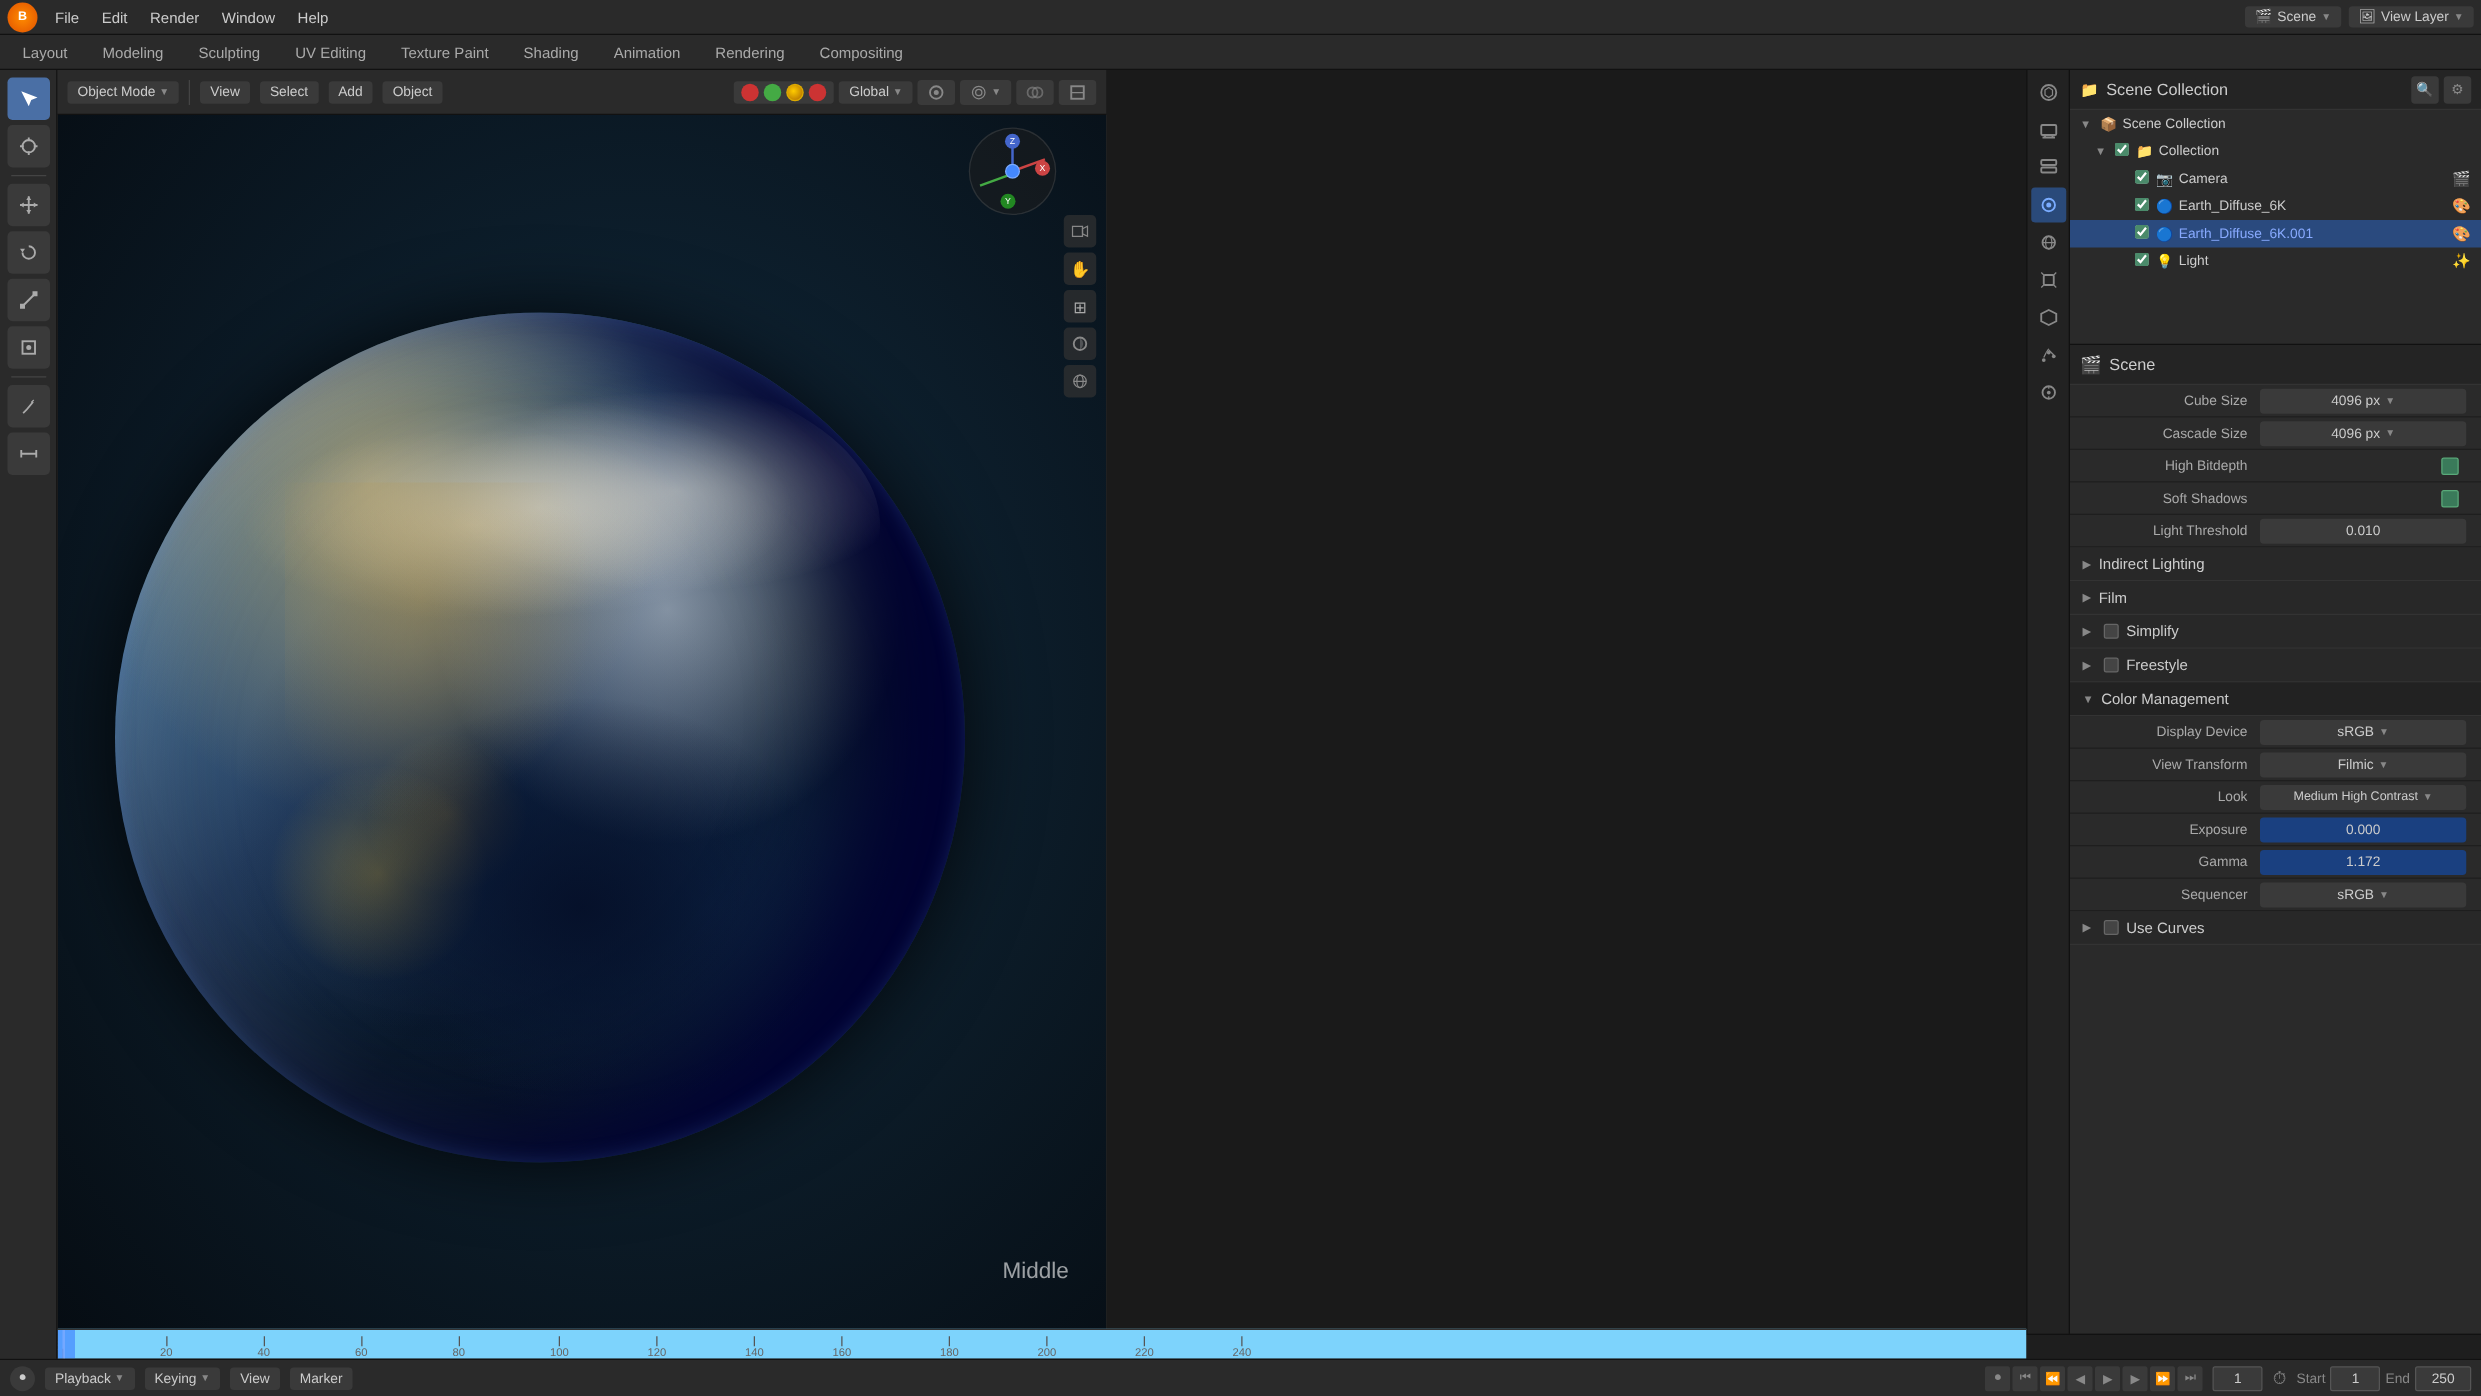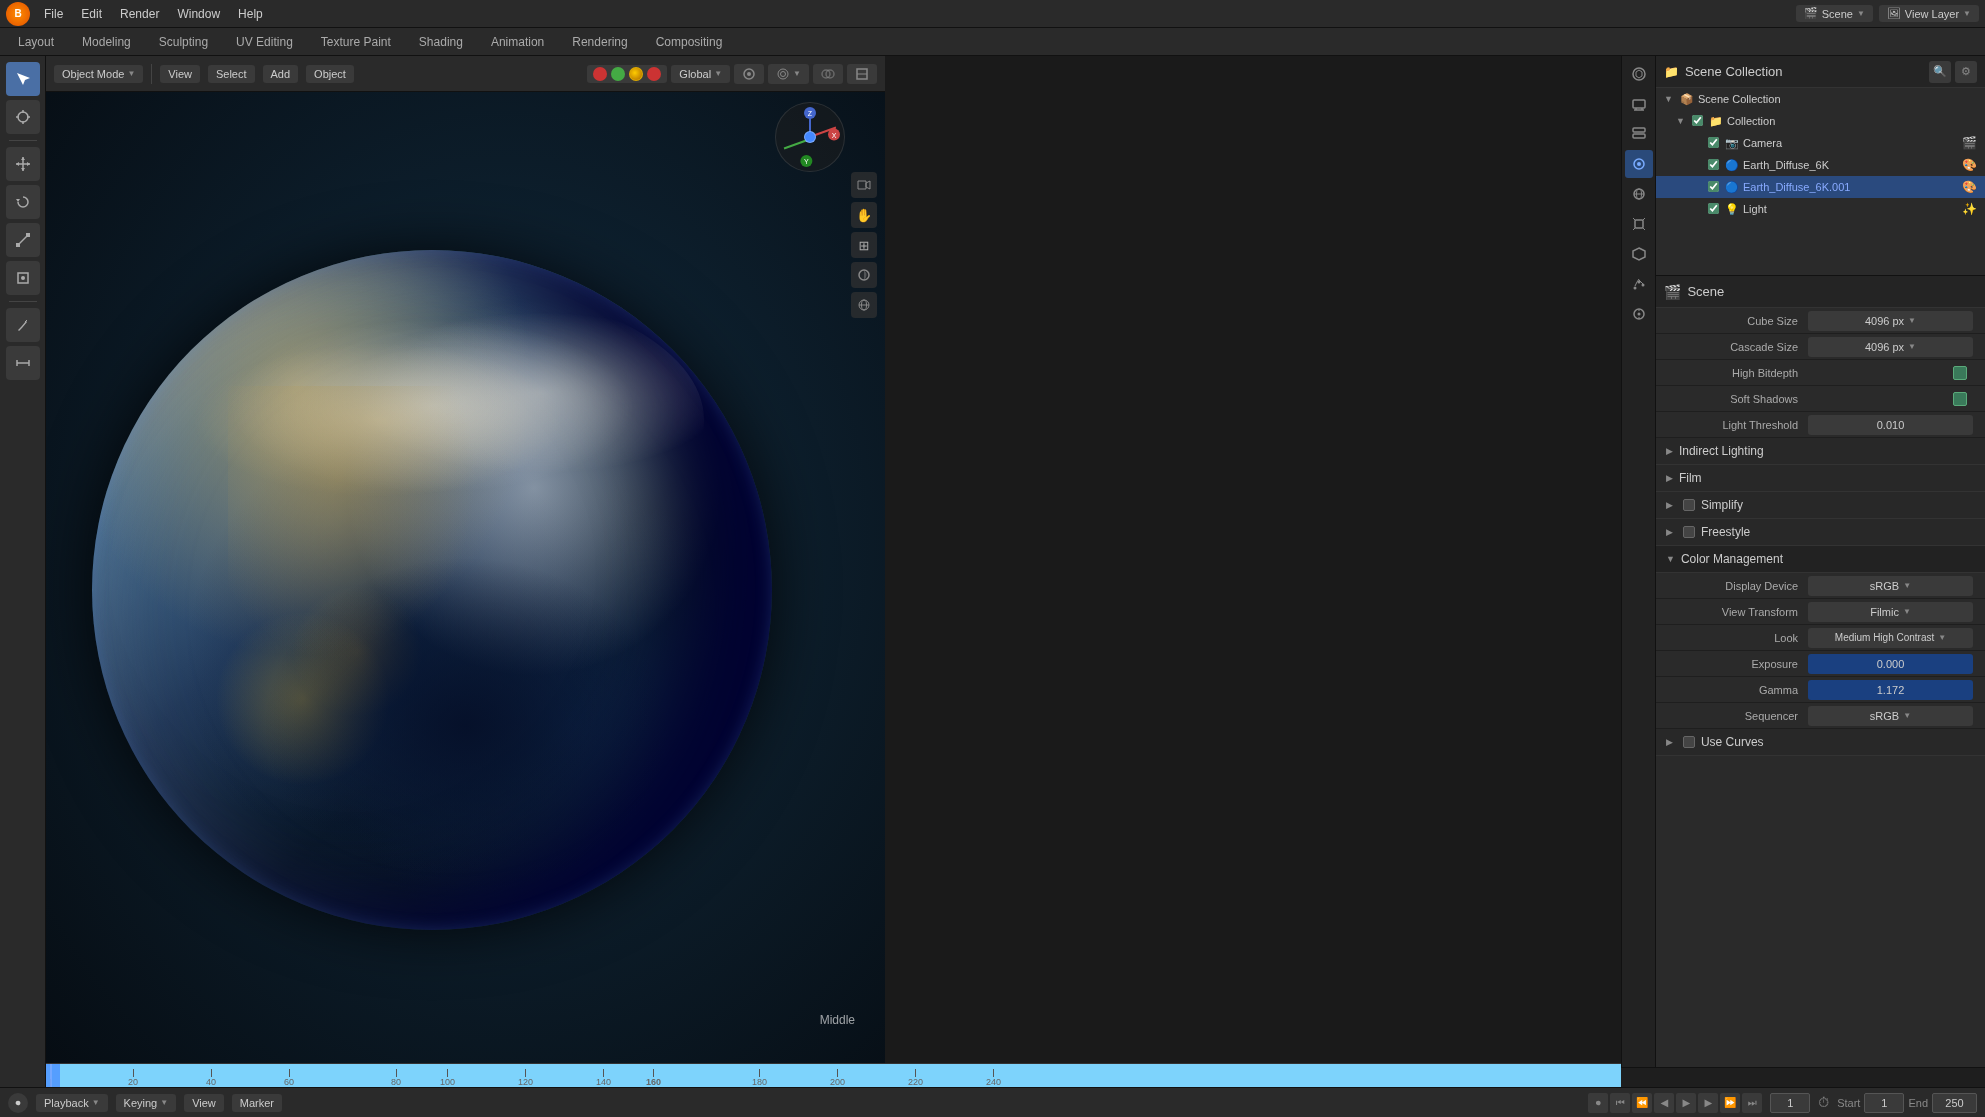--- a/index.html
+++ b/index.html
@@ -189,21 +189,21 @@
       width: 26px; height: 26px;
       background: rgba(50,50,50,0.7);
       border-radius: 4px;
       display: flex; align-items: center; justify-content: center;
       font-size: 13px; color: #aaa; cursor: pointer;
     }
     
     .middle-text {
       position: absolute;
       bottom: 60px; right: 30px;
-      font-size: 12px; color: rgba(255,255,255,0.6);
+      font-size: 18px; color: rgba(255,255,255,0.6);
       font-weight: 300;
     }
 
     
     .right-panel {
       position: absolute;
       top: 56px;
       right: 0;
       width: 330px;
       bottom: 30px;
@@ -913,37 +913,37 @@
         <span>20</span>
       </div>
     <div class="ruler-mark" style="left: 160px;">
         <div class="ruler-mark-line"></div>
         <span>40</span>
       </div>
     <div class="ruler-mark" style="left: 238px;">
         <div class="ruler-mark-line"></div>
         <span>60</span>
       </div>
-    <div class="ruler-mark" style="left: 316px; margin-left: 29px;">
+    <div class="ruler-mark" style="left: 316px;">
         <div class="ruler-mark-line"></div>
         <span>80</span>
       </div>
     <div class="ruler-mark" style="left: 394px;">
         <div class="ruler-mark-line"></div>
         <span>100</span>
       </div>
     <div class="ruler-mark" style="left: 472px;">
         <div class="ruler-mark-line"></div>
         <span>120</span>
       </div>
     <div class="ruler-mark" style="left: 550px;">
         <div class="ruler-mark-line"></div>
         <span>140</span>
       </div>
-    <div class="ruler-mark" style="left: 600px; font-weight: bold;">
+    <div class="ruler-mark" style="left: 620px;">
         <div class="ruler-mark-line"></div>
         <span>160</span>
       </div>
     <div class="ruler-mark" style="left: 706px;">
         <div class="ruler-mark-line"></div>
         <span>180</span>
       </div>
     <div class="ruler-mark" style="left: 784px;">
         <div class="ruler-mark-line"></div>
         <span>200</span>

